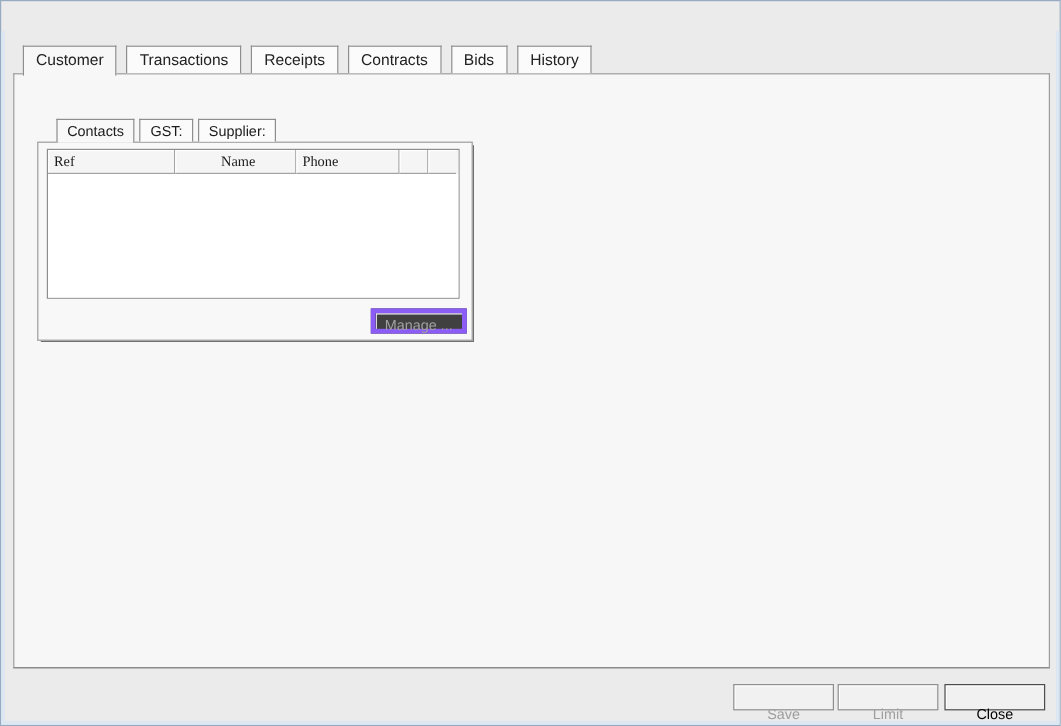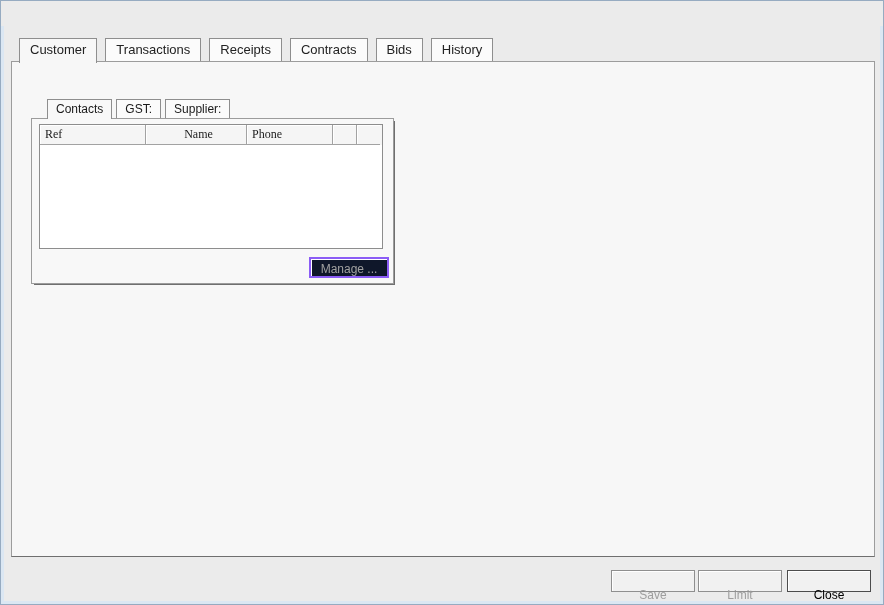--- a/index.html
+++ b/index.html
@@ -37,21 +37,21 @@
 
   
   .subtabstrip { position:absolute; left:30px; top:98px; display:flex; gap:4px; z-index:3;margin-left:16px; }
   .subtab { height:19px; padding:2px 8px 0 8px; background:#fbfbfb; border:1px solid #8e8e8e; border-bottom:none; font-size:12px; }
   .subtab.active { height:20px; background:#f8f8f8; position:relative; }
   .contacts-panel { position:absolute; left:30px; top:117px; width:363px; height:166px; background:#f8f8f8; border:1px solid #9c9c9c; box-shadow:2px 2px 0 -1px #6f6f6f; z-index:2; }
   .grid { position:absolute; left:7px; top:5px; width:344px; height:125px; border:1px solid #8d8d8d; background:#fff; }
   .grid-head { display:flex; height:20px; background:#f5f5f5;font-family:Liberation Serif, serif; }
   .gh-cell { border-right:1px solid #a2a2a2; border-bottom:1px solid #a2a2a2; box-shadow:inset 1px 1px 0 #ffffff; background:#f5f5f5; padding:2px 0 0 5px; font-size:12px; overflow:hidden; white-space:nowrap; }
   .grid-body { height:103px; background:#fff; }
-  .manage-btn { position:absolute; right:4px; bottom:5px; width:80px; height:21px; background:#0f172a; border:2px solid #8b5cf6; box-shadow:inset 1px 1px 0 #fff; text-align:center; padding-top:3px; font-size:12px; color:#a0a0a0; }
+  .manage-btn { position:absolute; right:4px; bottom:5px; width:80px; height:21px; background:#404040; border:4px solid #8b5cf6; box-shadow:inset 1px 1px 0 #fff; text-align:center; padding-top:3px; font-size:12px; color:#a0a0a0; }
 
   
   .listbox { position:absolute; background:#fff; border:1px solid #7c7c7c; border-top-color:#636363; border-left-color:#636363; overflow:hidden; padding-top:2px; }
   .cl-row { display:flex; align-items:center; height:15px; padding-left:3px; }
   .cb { width:11px; height:11px; border:1px solid #6f6f6f; background:#fff; margin-right:5px; flex:none; }
   .cl-label { font-size:12px; white-space:nowrap; }
 
   
   .vscroll { position:absolute; top:0; right:0; bottom:0; width:16px; background:#f2f2f2; border-left:1px solid #a8a8a8; }
   .sb-btn { position:absolute; left:0; width:15px; height:15px; background:#eeeeee; border:1px solid #a8a8a8; display:flex; align-items:center; justify-content:center; }

